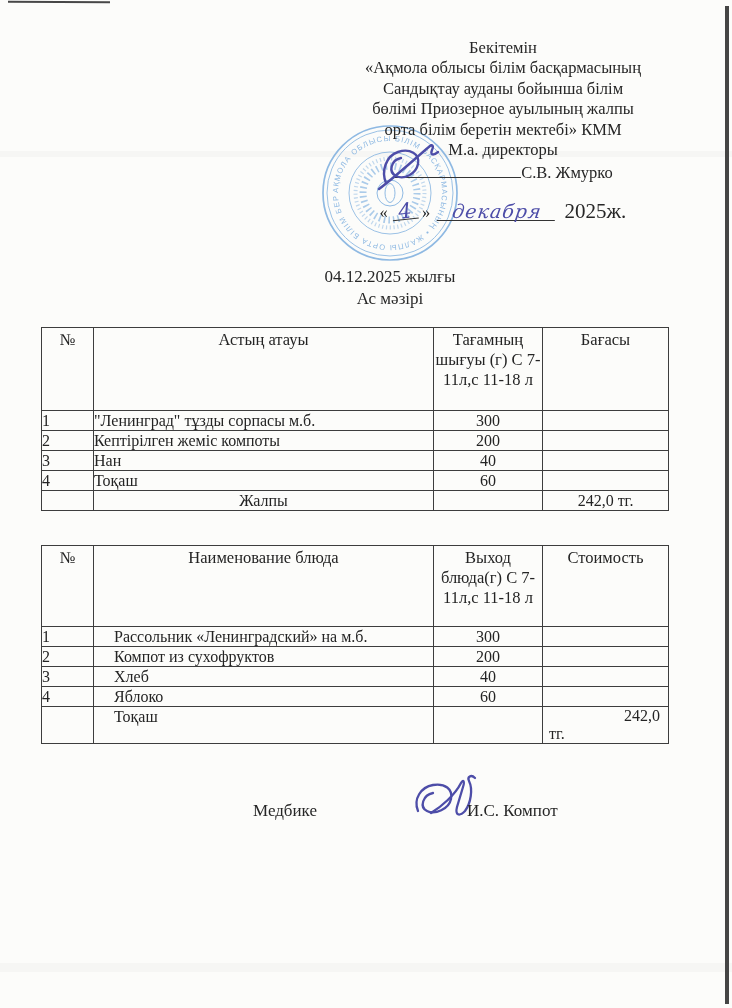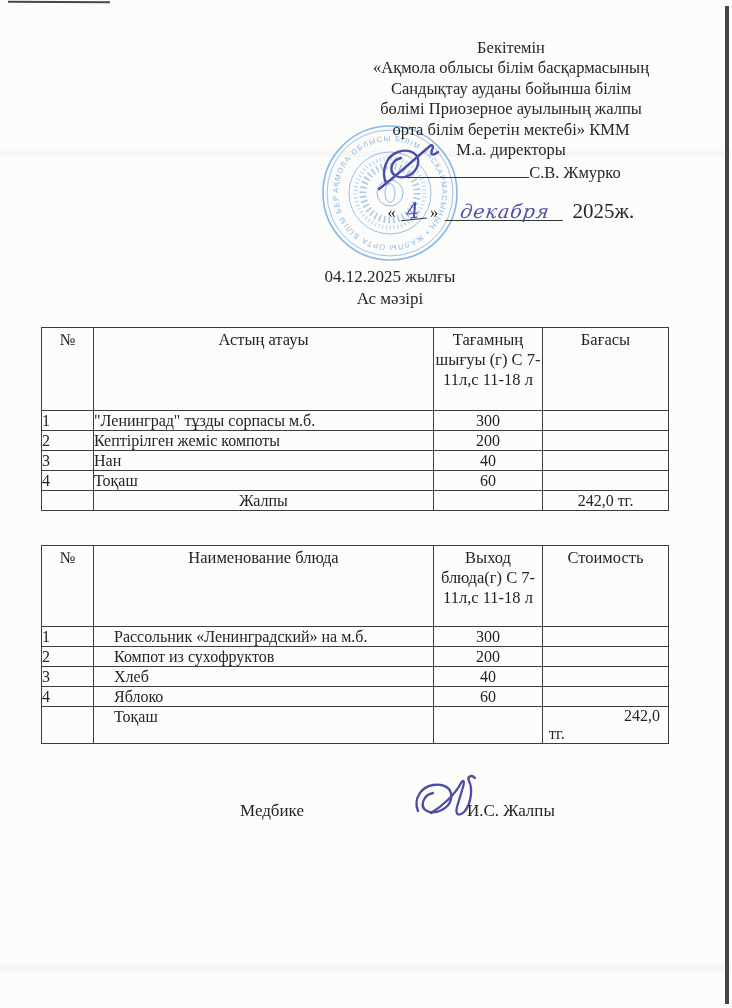--- a/index.html
+++ b/index.html
@@ -8,21 +8,21 @@
     position:relative; width:732px; height:1008px; margin:0 auto;
     background:#fcfcfa; overflow:hidden;
     font-family:"Liberation Serif", serif; color:#262626;
   }
   
   .scan-top-line { position:absolute; left:8px; top:1px; width:102px; height:2px; background:#474747; transform:rotate(.4deg); }
   .scan-right-line { position:absolute; left:725px; top:6px; width:4px; height:998px; background:#454545; }
   .scan-streak { position:absolute; left:0; width:732px; background:rgba(90,90,90,.035); }
 
   
-  .approval { position:absolute; left:344px; top:38px; width:334px; text-align:center;
+  .approval { position:absolute; left:336px; top:38px; width:334px; text-align:center;
               font-size:16.5px; line-height:20.4px; z-index:2; }
   .sig-line { margin-top:2px; white-space:nowrap; }
   .u-line { display:inline-block; width:128px; border-bottom:1.4px solid #333; height:15px; vertical-align:baseline; }
   .date-line { margin-top:17px; white-space:nowrap; }
   .hand { color:#4d4da8; font-style:italic; font-family:"DejaVu Serif", serif; }
   .day-slot { display:inline-block; width:26px; border-bottom:1.4px solid #333; font-size:21px; line-height:16px;
               transform:rotate(-6deg); vertical-align:baseline; }
   .month-slot { display:inline-block; width:118px; border-bottom:1.4px solid #333; font-size:19px; line-height:17px;
                 letter-spacing:1px; transform:skewX(-8deg); vertical-align:baseline; margin:0 4px; }
   .year { font-size:21px; }
@@ -52,21 +52,21 @@
   tr.total-kk { height:19px; }
   tr.total-kk .lbl { text-align:center; line-height:19px; }
   tr.total-kk .val { text-align:center; line-height:19px;margin-left:19px; }
   tr.total-ru { height:36px; }
   tr.total-ru td { vertical-align:top; }
   tr.total-ru .lbl { padding-left:20px; line-height:20px; }
   .amt-top { text-align:right; padding-right:8px; line-height:18px; }
   .amt-bottom { text-align:left; padding-left:6px; line-height:18px; }
 
   
-  .nurse-label { position:absolute; left:240px; top:801px; font-size:17px; }
+  .nurse-label { position:absolute; left:253px; top:801px; font-size:17px; }
   .nurse-name  { position:absolute; left:467px; top:801px; font-size:17px; }
   .nurse-scribble { position:absolute; left:410px; top:771px; }
 </style>
 </head>
 <body>
 
 <div class="page">
 
   <div class="scan-top-line"></div>
   <div class="scan-right-line"></div>
@@ -219,15 +219,15 @@
   </tbody>
     </table>
 
   <div class="nurse-label">Медбике</div>
   <svg class="nurse-scribble" width="78" height="62" viewBox="0 0 78 62">
     <g fill="none" stroke="#4d4da8" stroke-width="2.3" stroke-linecap="round">
       <path d="M8,40 C3,28 11,16 23,14 C35,12 43,18 41,28 C39,38 25,44 17,40 C9,36 13,24 23,22"></path>
       <path d="M21,42 C31,36 45,24 51,12 C53,8 55,10 53,16 L47,36 C45,44 49,46 55,40 C61,32 63,18 59,10 C57,6 61,3 65,7"></path>
     </g>
   </svg>
-  <div class="nurse-name">И.С. Жалпы</div>
+  <div class="nurse-name">И.С. Компот</div>
 
 </div>
 
 </body></html>

